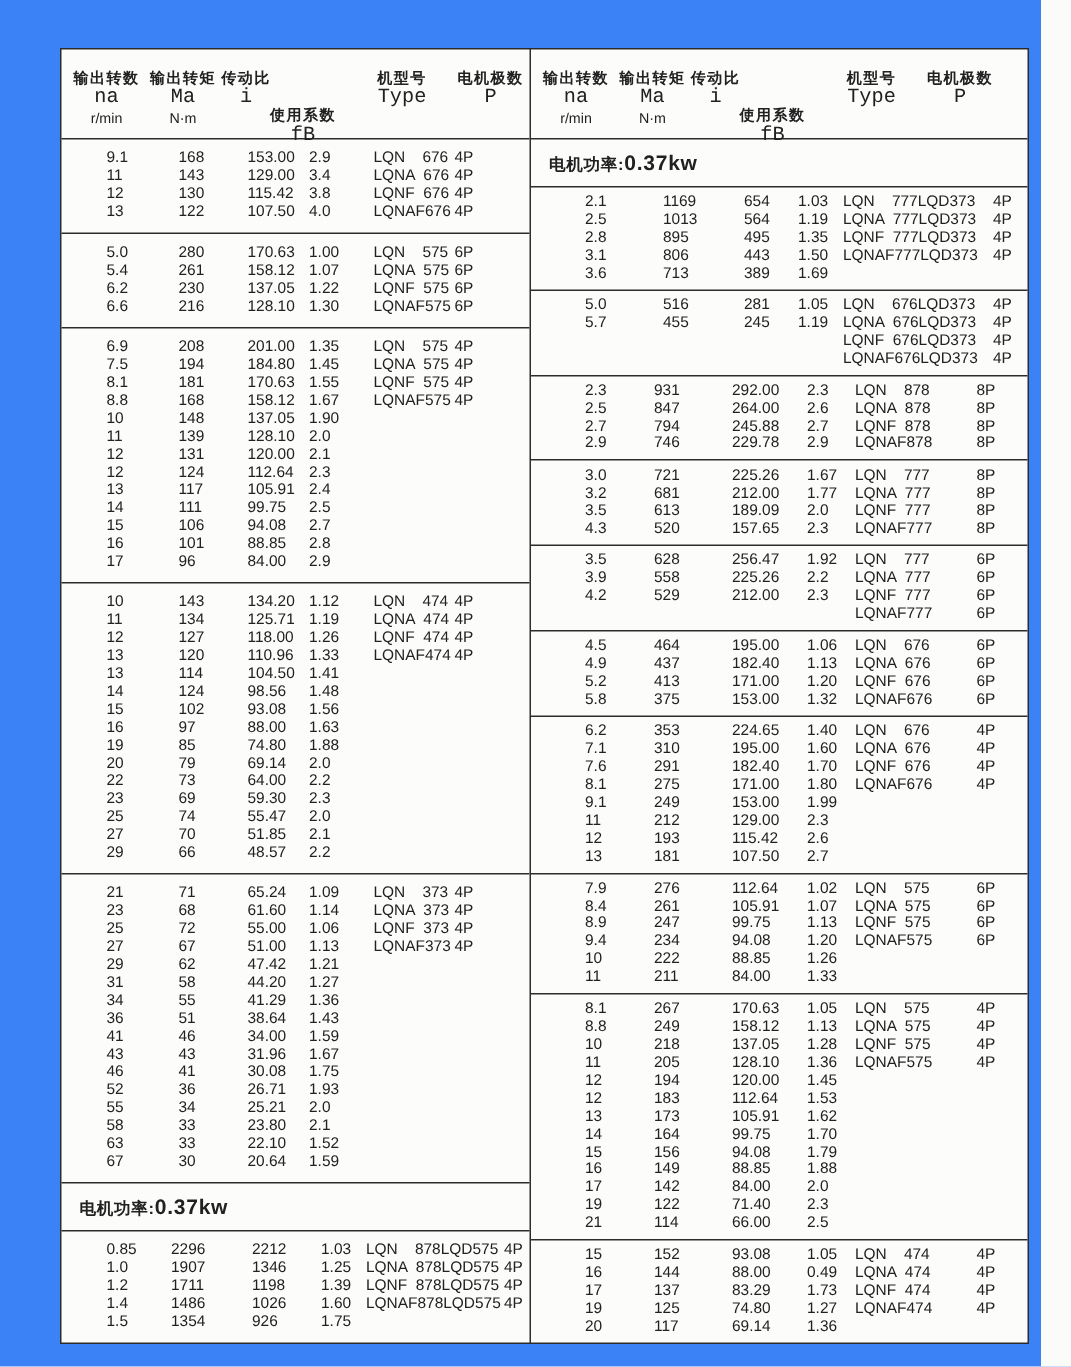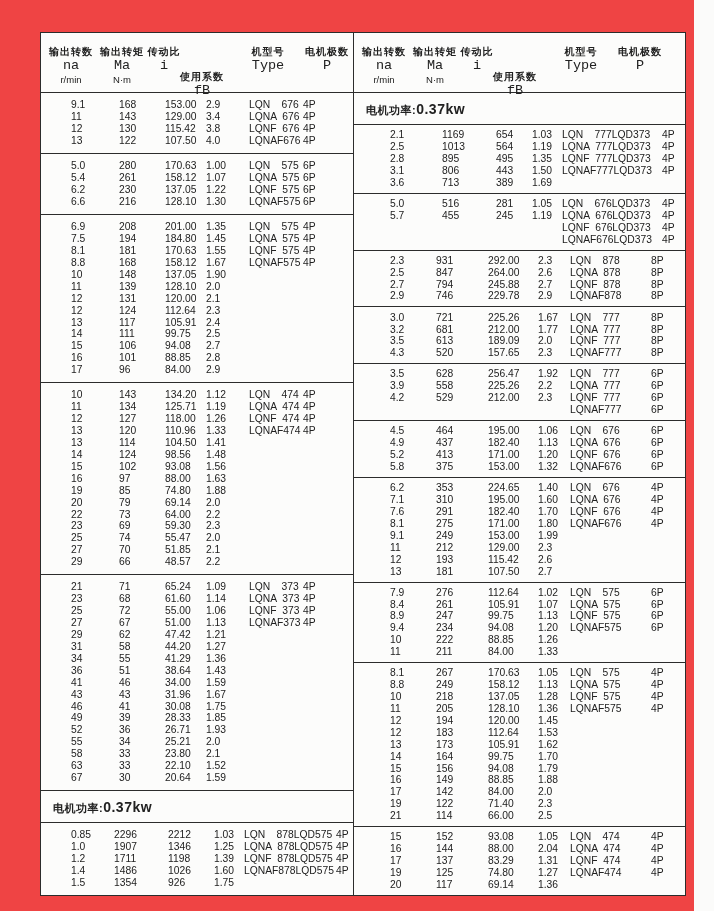--- a/index.html
+++ b/index.html
@@ -1,17 +1,17 @@
 <!DOCTYPE html>
 <html><head>
 <meta charset="utf-8">
 <style>
   html,body{margin:0;padding:0;background:#fbfbfa;}
   body{width:714px;height:911px;font-family:"Liberation Sans","DejaVu Sans",sans-serif;color:#212121;}
-  .page{position:relative;width:694px;height:911px;background:#ef4444;overflow:hidden;}
+  .page{position:relative;width:694px;height:911px;background:#3b82f6;overflow:hidden;}
   .tables{position:absolute;top:32px;left:40px;display:flex;}
   .spec-table{border:1px solid #2c2c2c;height:864px;display:flex;flex-direction:column;background:#fcfcfb;box-sizing:border-box;}
   .t-left{width:314px;}
   .t-right{width:332px;border-left:none;}
   
   .thead{position:relative;height:59px;border-bottom:1px solid #2c2c2c;flex:0 0 auto;}
   .h-zh{position:absolute;top:12px;font-size:10px;font-weight:700;letter-spacing:1px;transform:translateX(-50%);white-space:nowrap;}
   .h-sym{position:absolute;top:25px;font-size:13.5px;transform:translateX(-50%);white-space:nowrap;font-family:Liberation Mono, monospace;}
   .h-unit{position:absolute;top:41px;font-size:9.5px;transform:translateX(-50%);white-space:nowrap;}
   .hc0{left:30px;}.hc1{left:81px;}.hc2{left:123px;}.hc3{left:161px;margin-top:25px;}.hc4{left:227px;}.hc5{left:286px;}
@@ -478,29 +478,20 @@
             <span class="gut"></span>
             <span class="c c-na">46</span>
             <span class="c c-ma">41</span>
             <span class="c c-i">30.08</span>
             <span class="c c-fb">1.75</span>
             <span class="c c-model"></span>
             <span class="c c-p"></span>
           </div>
           <div class="row">
             <span class="gut"></span>
-            <span class="c c-na">49</span>
-            <span class="c c-ma">39</span>
-            <span class="c c-i">28.33</span>
-            <span class="c c-fb">1.85</span>
-            <span class="c c-model"></span>
-            <span class="c c-p"></span>
-          </div>
-          <div class="row">
-            <span class="gut"></span>
             <span class="c c-na">52</span>
             <span class="c c-ma">36</span>
             <span class="c c-i">26.71</span>
             <span class="c c-fb">1.93</span>
             <span class="c c-model"></span>
             <span class="c c-p"></span>
           </div>
           <div class="row">
             <span class="gut"></span>
             <span class="c c-na">55</span>
@@ -1099,30 +1090,30 @@
             <span class="c c-i">93.08</span>
             <span class="c c-fb">1.05</span>
             <span class="c c-model">LQN    474</span>
             <span class="c c-p">4P</span>
           </div>
           <div class="row">
             <span class="gut"></span>
             <span class="c c-na">16</span>
             <span class="c c-ma">144</span>
             <span class="c c-i">88.00</span>
-            <span class="c c-fb">2.04</span>
+            <span class="c c-fb">0.49</span>
             <span class="c c-model">LQNA  474</span>
             <span class="c c-p">4P</span>
           </div>
           <div class="row">
             <span class="gut"></span>
             <span class="c c-na">17</span>
             <span class="c c-ma">137</span>
             <span class="c c-i">83.29</span>
-            <span class="c c-fb">1.31</span>
+            <span class="c c-fb">1.73</span>
             <span class="c c-model">LQNF  474</span>
             <span class="c c-p">4P</span>
           </div>
           <div class="row">
             <span class="gut"></span>
             <span class="c c-na">19</span>
             <span class="c c-ma">125</span>
             <span class="c c-i">74.80</span>
             <span class="c c-fb">1.27</span>
             <span class="c c-model">LQNAF474</span>

